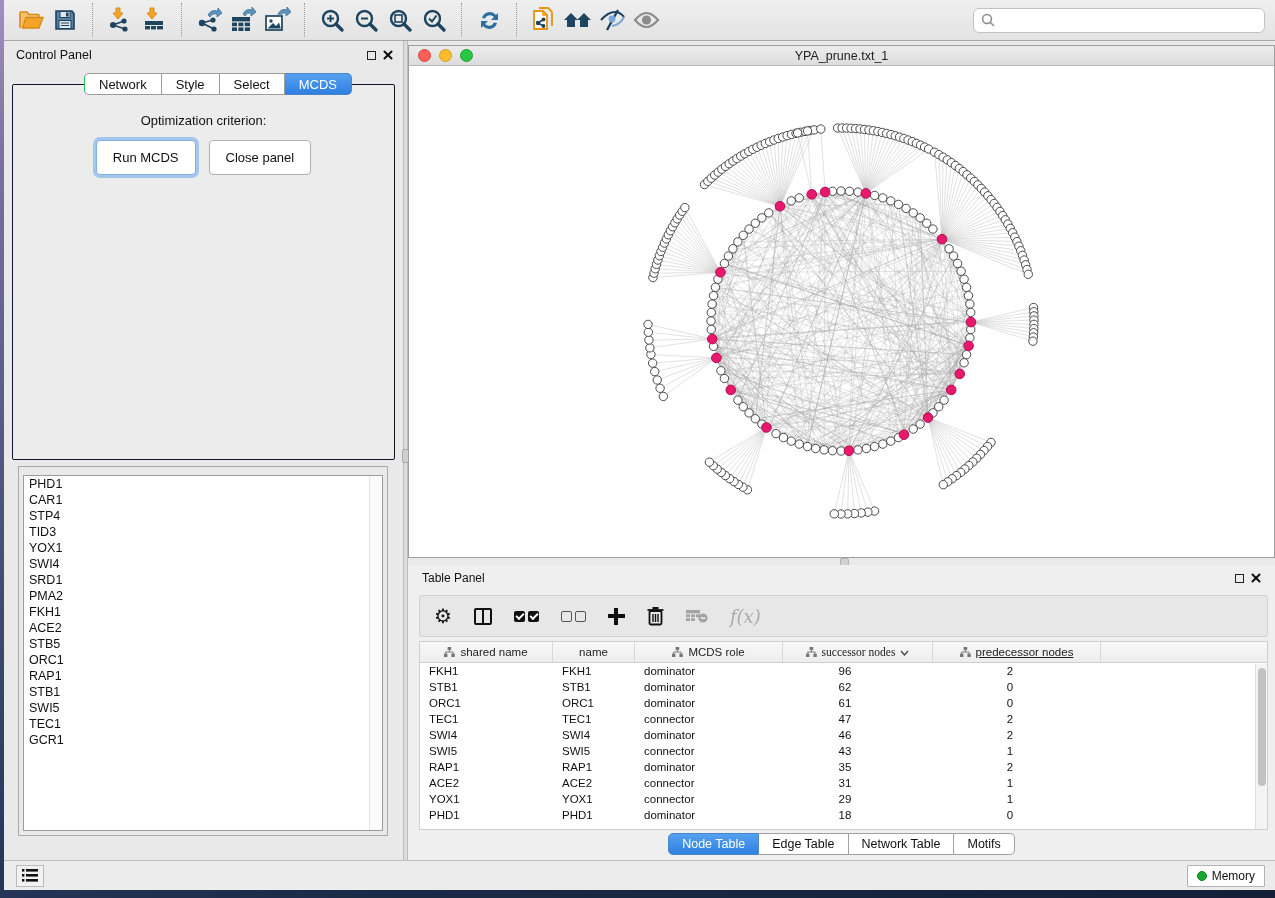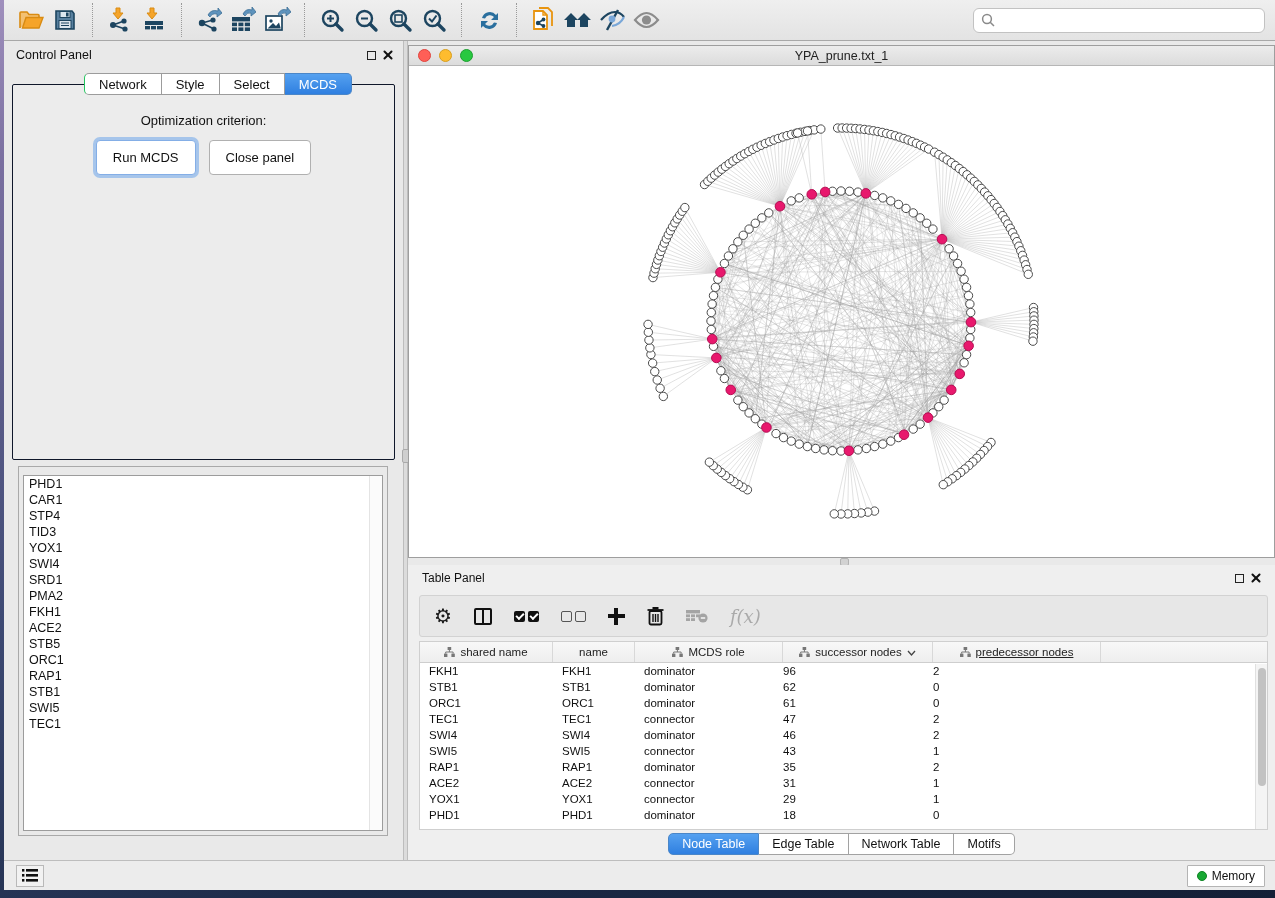--- a/index.html
+++ b/index.html
@@ -113,21 +113,21 @@
   .data-table { position:absolute; left:11px; top:76px; right:7px; bottom:30px; background:#fff;
     border:1px solid #cfcfcf; overflow:hidden; }
   .thead { display:flex; height:21px; background:linear-gradient(#f8f8f8,#eeeeee); border-bottom:1px solid #cecece; }
   .th { display:flex; align-items:center; justify-content:center; gap:5px; font-size:11.5px; color:#222;
     border-right:1px solid #d8d8d8; overflow:hidden; }
   .th.filler { flex:1; border-right:none; }
   .tbody { position:relative; }
   .tr { display:flex; height:16px; align-items:center; }
   .td { font-size:11.5px; color:#111; overflow:hidden; white-space:nowrap; }
   .td.l { padding-left:9px; text-align:left; }
-  .td.r { text-align:left; }
+  .td.r { text-align:center; }
   .tbl-scroll { position:absolute; right:0; top:22px; bottom:0; width:12px; background:#f4f4f4; border-left:1px solid #e0e0e0; }
   .tbl-thumb { position:absolute; left:1.5px; top:4px; width:8px; height:118px; background:#c2c2c2; border-radius:4px; }
 
   .tp-tabs { position:absolute; left:0; right:0; bottom:3px; height:24px; display:flex; justify-content:center; }
   .tp-tab { height:22px; padding:0 13px; font-size:12.5px; background:#fff; color:#111;
     border:1px solid #a2a2a2; border-left:none; display:flex; align-items:center; }
   .tp-tab:first-child { border-left:1px solid #a2a2a2; border-radius:5px 0 0 5px; }
   .tp-tab:last-child { border-radius:0 5px 5px 0; }
   .tp-tab.active { background:linear-gradient(#55a1f0,#2f7fe0); color:#fff; border-color:#4a86c8; }
 
@@ -339,20 +339,21 @@
           <div class="mcds-item">SRD1</div>
           <div class="mcds-item">PMA2</div>
           <div class="mcds-item">FKH1</div>
           <div class="mcds-item">ACE2</div>
           <div class="mcds-item">STB5</div>
           <div class="mcds-item">ORC1</div>
           <div class="mcds-item">RAP1</div>
           <div class="mcds-item">STB1</div>
           <div class="mcds-item">SWI5</div>
           <div class="mcds-item">TEC1</div>
+          <div class="mcds-item">GCR1</div>
         </div>
     </div>
   </div>
 
   <div class="v-split">
       <div class="handle"></div>
     </div>
 
   <div class="net-frame">
     <div class="net-titlebar">
@@ -1319,21 +1320,21 @@
                 <g fill="#777">
                   <rect x="3.6" y="0" width="3.6" height="3"></rect>
                   <rect x="0" y="6.6" width="3.4" height="3.4"></rect>
                   <rect x="7.4" y="6.6" width="3.4" height="3.4"></rect>
                 </g>
                 <path d="M5.4 3 L5.4 5 M1.7 6.6 L1.7 5 L9.1 5 L9.1 6.6" fill="none" stroke="#777" stroke-width="1"></path>
               </svg>
             </span>
             <span>MCDS role</span>
           </div>
-          <div class="th" style="width: 150px; flex: 0 0 150px;">
+          <div class="th" style="width: 150px; flex: 0 0 150px; font-family: Liberation Serif, serif;">
             <span class="col-icon">
               <svg width="11" height="10" viewBox="0 0 11 10">
                 <g fill="#777">
                   <rect x="3.6" y="0" width="3.6" height="3"></rect>
                   <rect x="0" y="6.6" width="3.4" height="3.4"></rect>
                   <rect x="7.4" y="6.6" width="3.4" height="3.4"></rect>
                 </g>
                 <path d="M5.4 3 L5.4 5 M1.7 6.6 L1.7 5 L9.1 5 L9.1 6.6" fill="none" stroke="#777" stroke-width="1"></path>
               </svg>
             </span>

